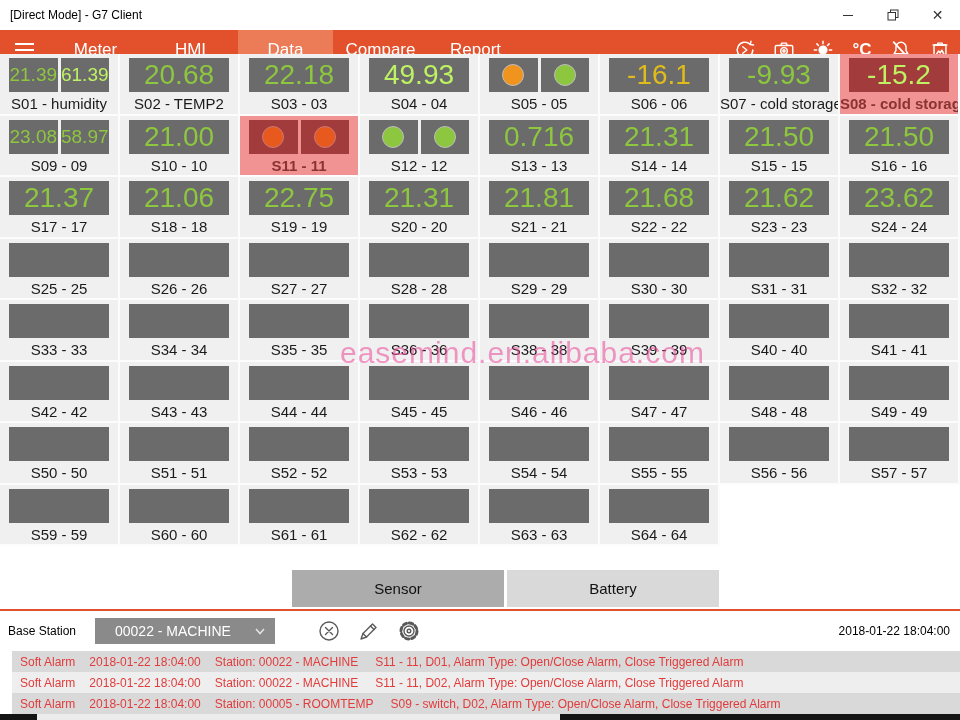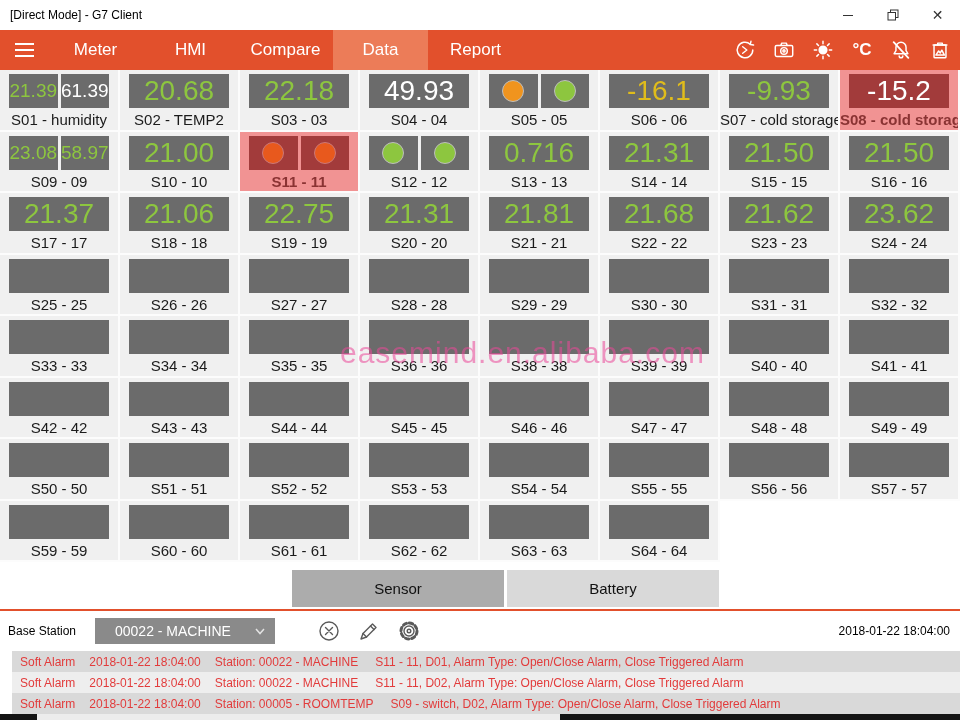--- a/index.html
+++ b/index.html
@@ -19,31 +19,31 @@
   .hamburger{width:48px;height:40px;display:flex;flex-direction:column;align-items:center;justify-content:center;gap:4px;}
   .hamburger span{display:block;width:19px;height:2px;background:#fff;}
   .tabs{display:flex;height:40px;}
   .tab{width:95px;height:40px;line-height:40px;text-align:center;color:#fff;font-size:17px;cursor:default;}
   .tab.active{background:#EC7C58;}
   .nav-icons{position:absolute;right:8px;top:30px;height:40px;display:flex;align-items:center;gap:15px;}
   .nav-ico{width:24px;height:24px;display:flex;align-items:center;justify-content:center;}
   .nav-ico svg{width:22px;height:22px;stroke:#fff;fill:none;stroke-width:1.6;stroke-linecap:round;stroke-linejoin:round;}
   .degc{color:#fff;font-size:17px;font-weight:bold;line-height:24px;}
   
-  .grid{position:absolute;top:70px;left:0;width:960px;height:492px;display:grid;
+  .grid{position:absolute;top:54px;left:0;width:960px;height:492px;display:grid;
     grid-template-columns:repeat(8,120px);grid-template-rows:repeat(8,61.5px);background:#fff;}
   .tile{box-sizing:border-box;background:#F0F0F0;border-right:2px solid #FCFCFC;border-bottom:2px solid #FCFCFC;padding-top:4px;overflow:hidden;}
   .tile.alarm{background:#F19393;}
   .boxes{display:flex;gap:3px;margin:0 9px;height:34px;}
   .box{background:#6B6B6B;flex:1;display:flex;align-items:center;justify-content:center;}
   .tile.alarm .box{background:#A23B3B;}
   .val{font-size:28px;line-height:34px;}
   .val-sm{font-size:19px;line-height:34px;}
   .v-green{color:#8DC63F;}
-  .v-orange{color:#ffffff;}
+  .v-orange{color:#bef264;}
   .v-yellow{color:#E0BC1B;}
   .dot{width:22px;height:22px;border-radius:50%;border:1px solid #BDBDBD;box-sizing:border-box;}
   .dot-orange{background:#F0941E;}
   .dot-green{background:#8DC63F;}
   .dot-alert{background:#E8591D;border-color:#C77;}
   .tlabel{margin-top:3px;text-align:center;font-size:15px;color:#1B1B1B;white-space:nowrap;overflow:hidden;}
   .tile.alarm .tlabel{color:#8A3333;font-weight:bold;}
   
   .watermark{position:absolute;left:340px;top:336px;font-size:30px;color:#ec4899;opacity:.55;letter-spacing:1px;z-index:5;pointer-events:none;}
   
@@ -98,22 +98,22 @@
 
 <div class="navbar">
   <div class="hamburger">
     <span></span>
       <span></span>
       <span></span>
   </div>
   <div class="tabs" id="nav-tabs">
       <div class="tab">Meter</div>
       <div class="tab">HMI</div>
+      <div class="tab active">Data</div>
       <div class="tab">Compare</div>
-      <div class="tab active">Data</div>
       <div class="tab">Report</div>
     </div>
 </div>
 <div class="nav-icons">
   <div class="nav-ico">
     <svg viewBox="0 0 24 24">
         <path d="M20.5 12a8.5 8.5 0 1 1-2.8-6.3"></path>
         <path d="M18.5 2.5 L17.7 6.1 L21.3 6.6"></path>
         <path d="M9.5 8.5 L14 12 L9.5 15.5"></path>
       </svg>

